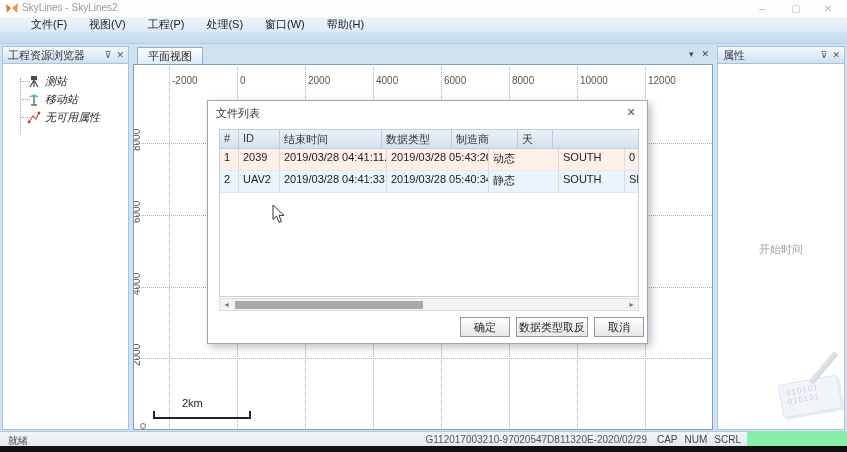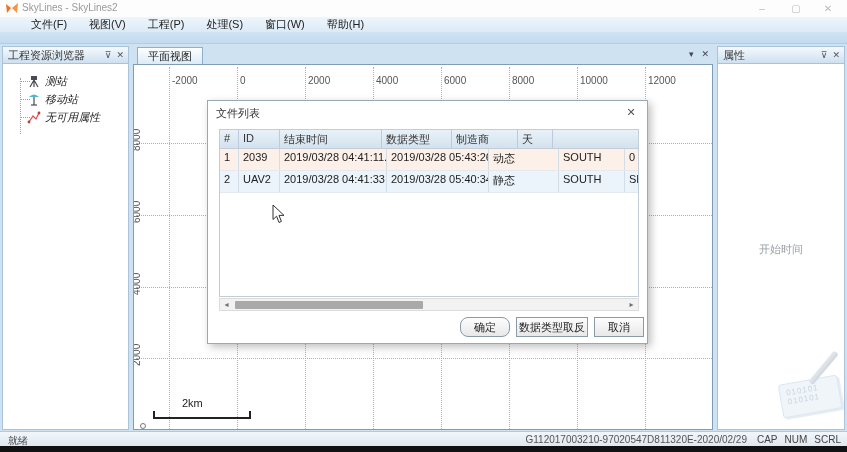--- a/index.html
+++ b/index.html
@@ -69,27 +69,27 @@
   .c0{width:19px;} .c1{width:41px;} .c2{width:107px;} .c3{width:102px;} .c4{width:70px;} .c5{width:66px;} .c6{width:35px;border-right:none;}
   .thead { height:19px; background:linear-gradient(#e9f1f8,#d3e2ef); border-bottom:1px solid #c3cdd7; color:#333; }
   .thead .c { border-right:1px solid #bccbd9; }
   .drow { height:22px; border-bottom:1px solid #e3e9ef; color:#222; }
   .drow-1 { background:#fcf0e9; }
   .drow-2 { background:#ebf3fb; }
   .hscroll { position:absolute; left:11px; top:197px; width:420px; height:13px; background:#f2f2f2; border:1px solid #dcdcdc; display:flex; align-items:center; }
   .hs-arrow { width:13px; height:11px; text-align:center; font-size:8px; color:#707070; line-height:11px; }
   .hs-thumb { position:absolute; left:15px; top:2px; width:188px; height:8px; background:#a9a9a9; border-radius:1px; }
   .dlg-btn { position:absolute; top:216px; height:20px; background:linear-gradient(#fdfdfd,#e8e8e8); border:1px solid #8a9aa8; font-size:11px; color:#222; text-align:center; line-height:18px; }
-  .btn-ok { left:252px; width:50px;border-radius:8px; } .btn-invert { left:308px; width:72px; } .btn-cancel { left:386px; width:50px; }
+  .btn-ok { left:252px; width:50px; } .btn-invert { left:308px; width:72px; } .btn-cancel { left:386px; width:50px; }
 
   
   .cursor { position:absolute; left:272px; top:204px; width:13px; height:20px; }
 
   
-  .statusbar { position:absolute; left:0; top:431px; width:847px; height:15px; background:linear-gradient(#f2f6fa,#dfe8f0); border-top:1px solid #b8c8d6; font-size:10px; color:#444; }
+  .statusbar { position:absolute; left:0; top:431px; width:747px; height:15px; background:linear-gradient(#f2f6fa,#dfe8f0); border-top:1px solid #b8c8d6; font-size:10px; color:#444; }
   .sb-ready { position:absolute; left:8px; top:2px; }
   .sb-info { position:absolute; right:100px; top:2px; color:#555; }
   .sb-flags { position:absolute; right:6px; top:2px; display:flex; gap:7px; color:#444; }
   .blackbar { position:absolute; left:0; top:446px; width:847px; height:6px; background:#111; }
 </style>
 </head>
 <body>
 
 <div id="app">
 

